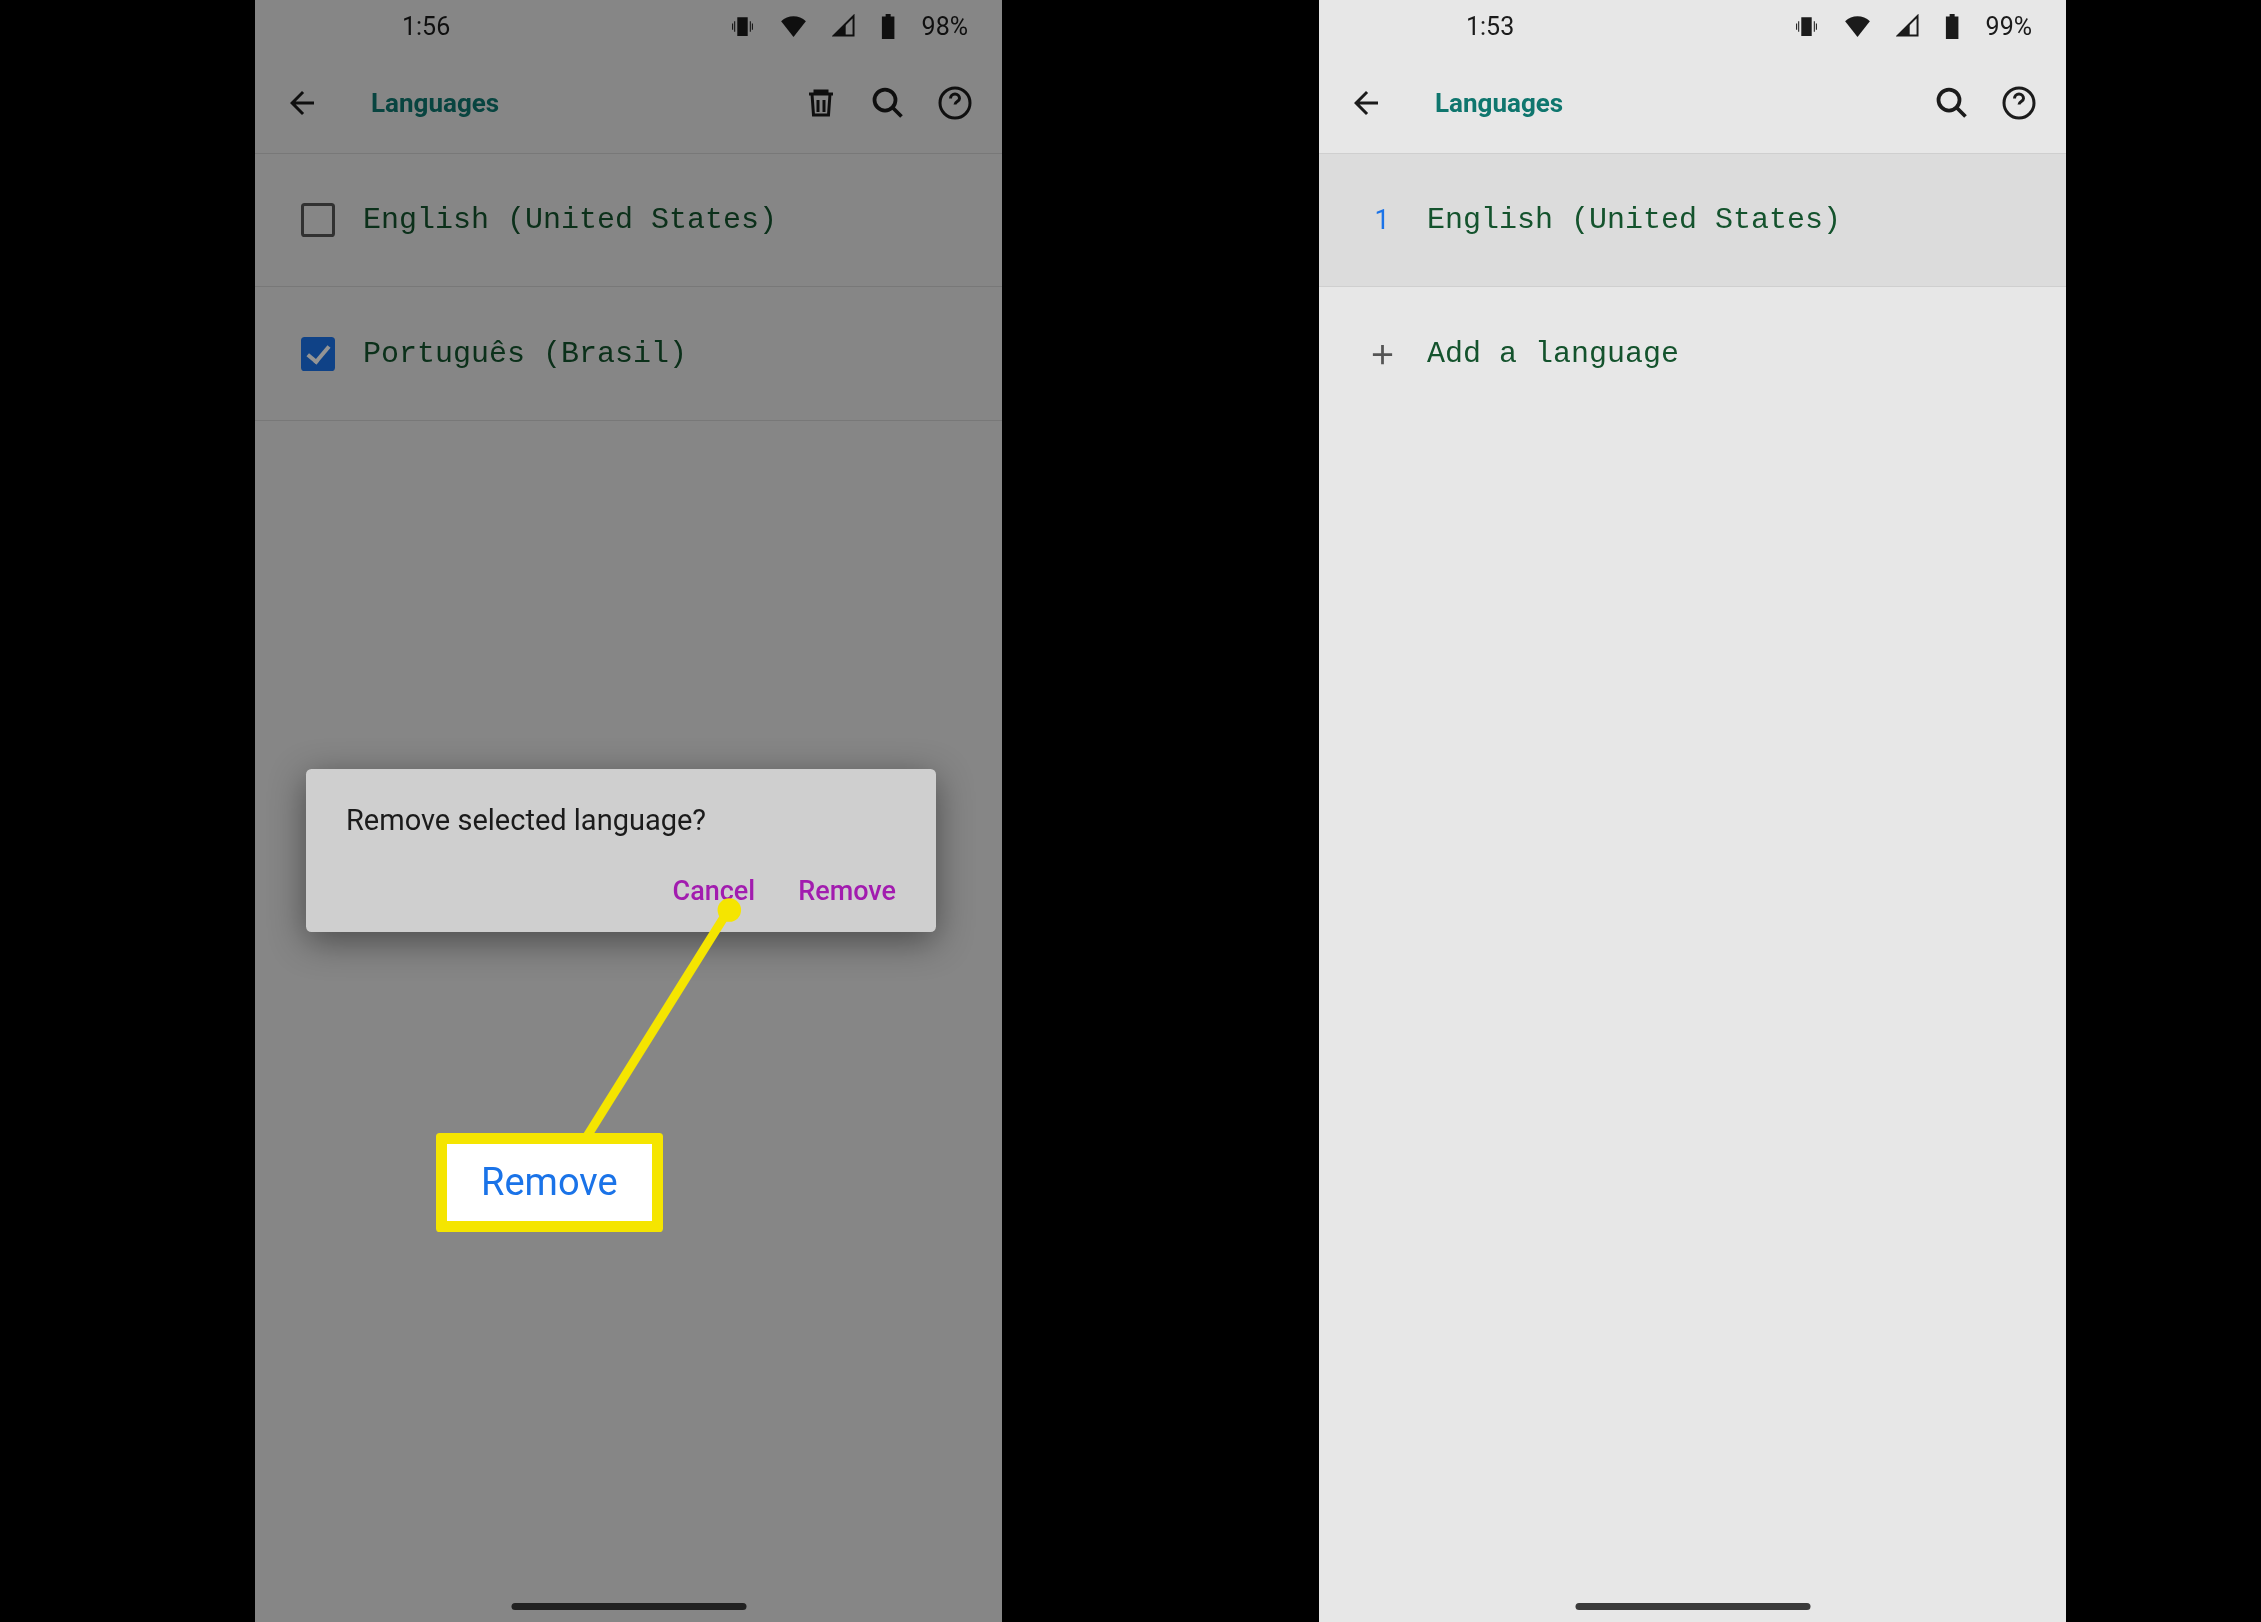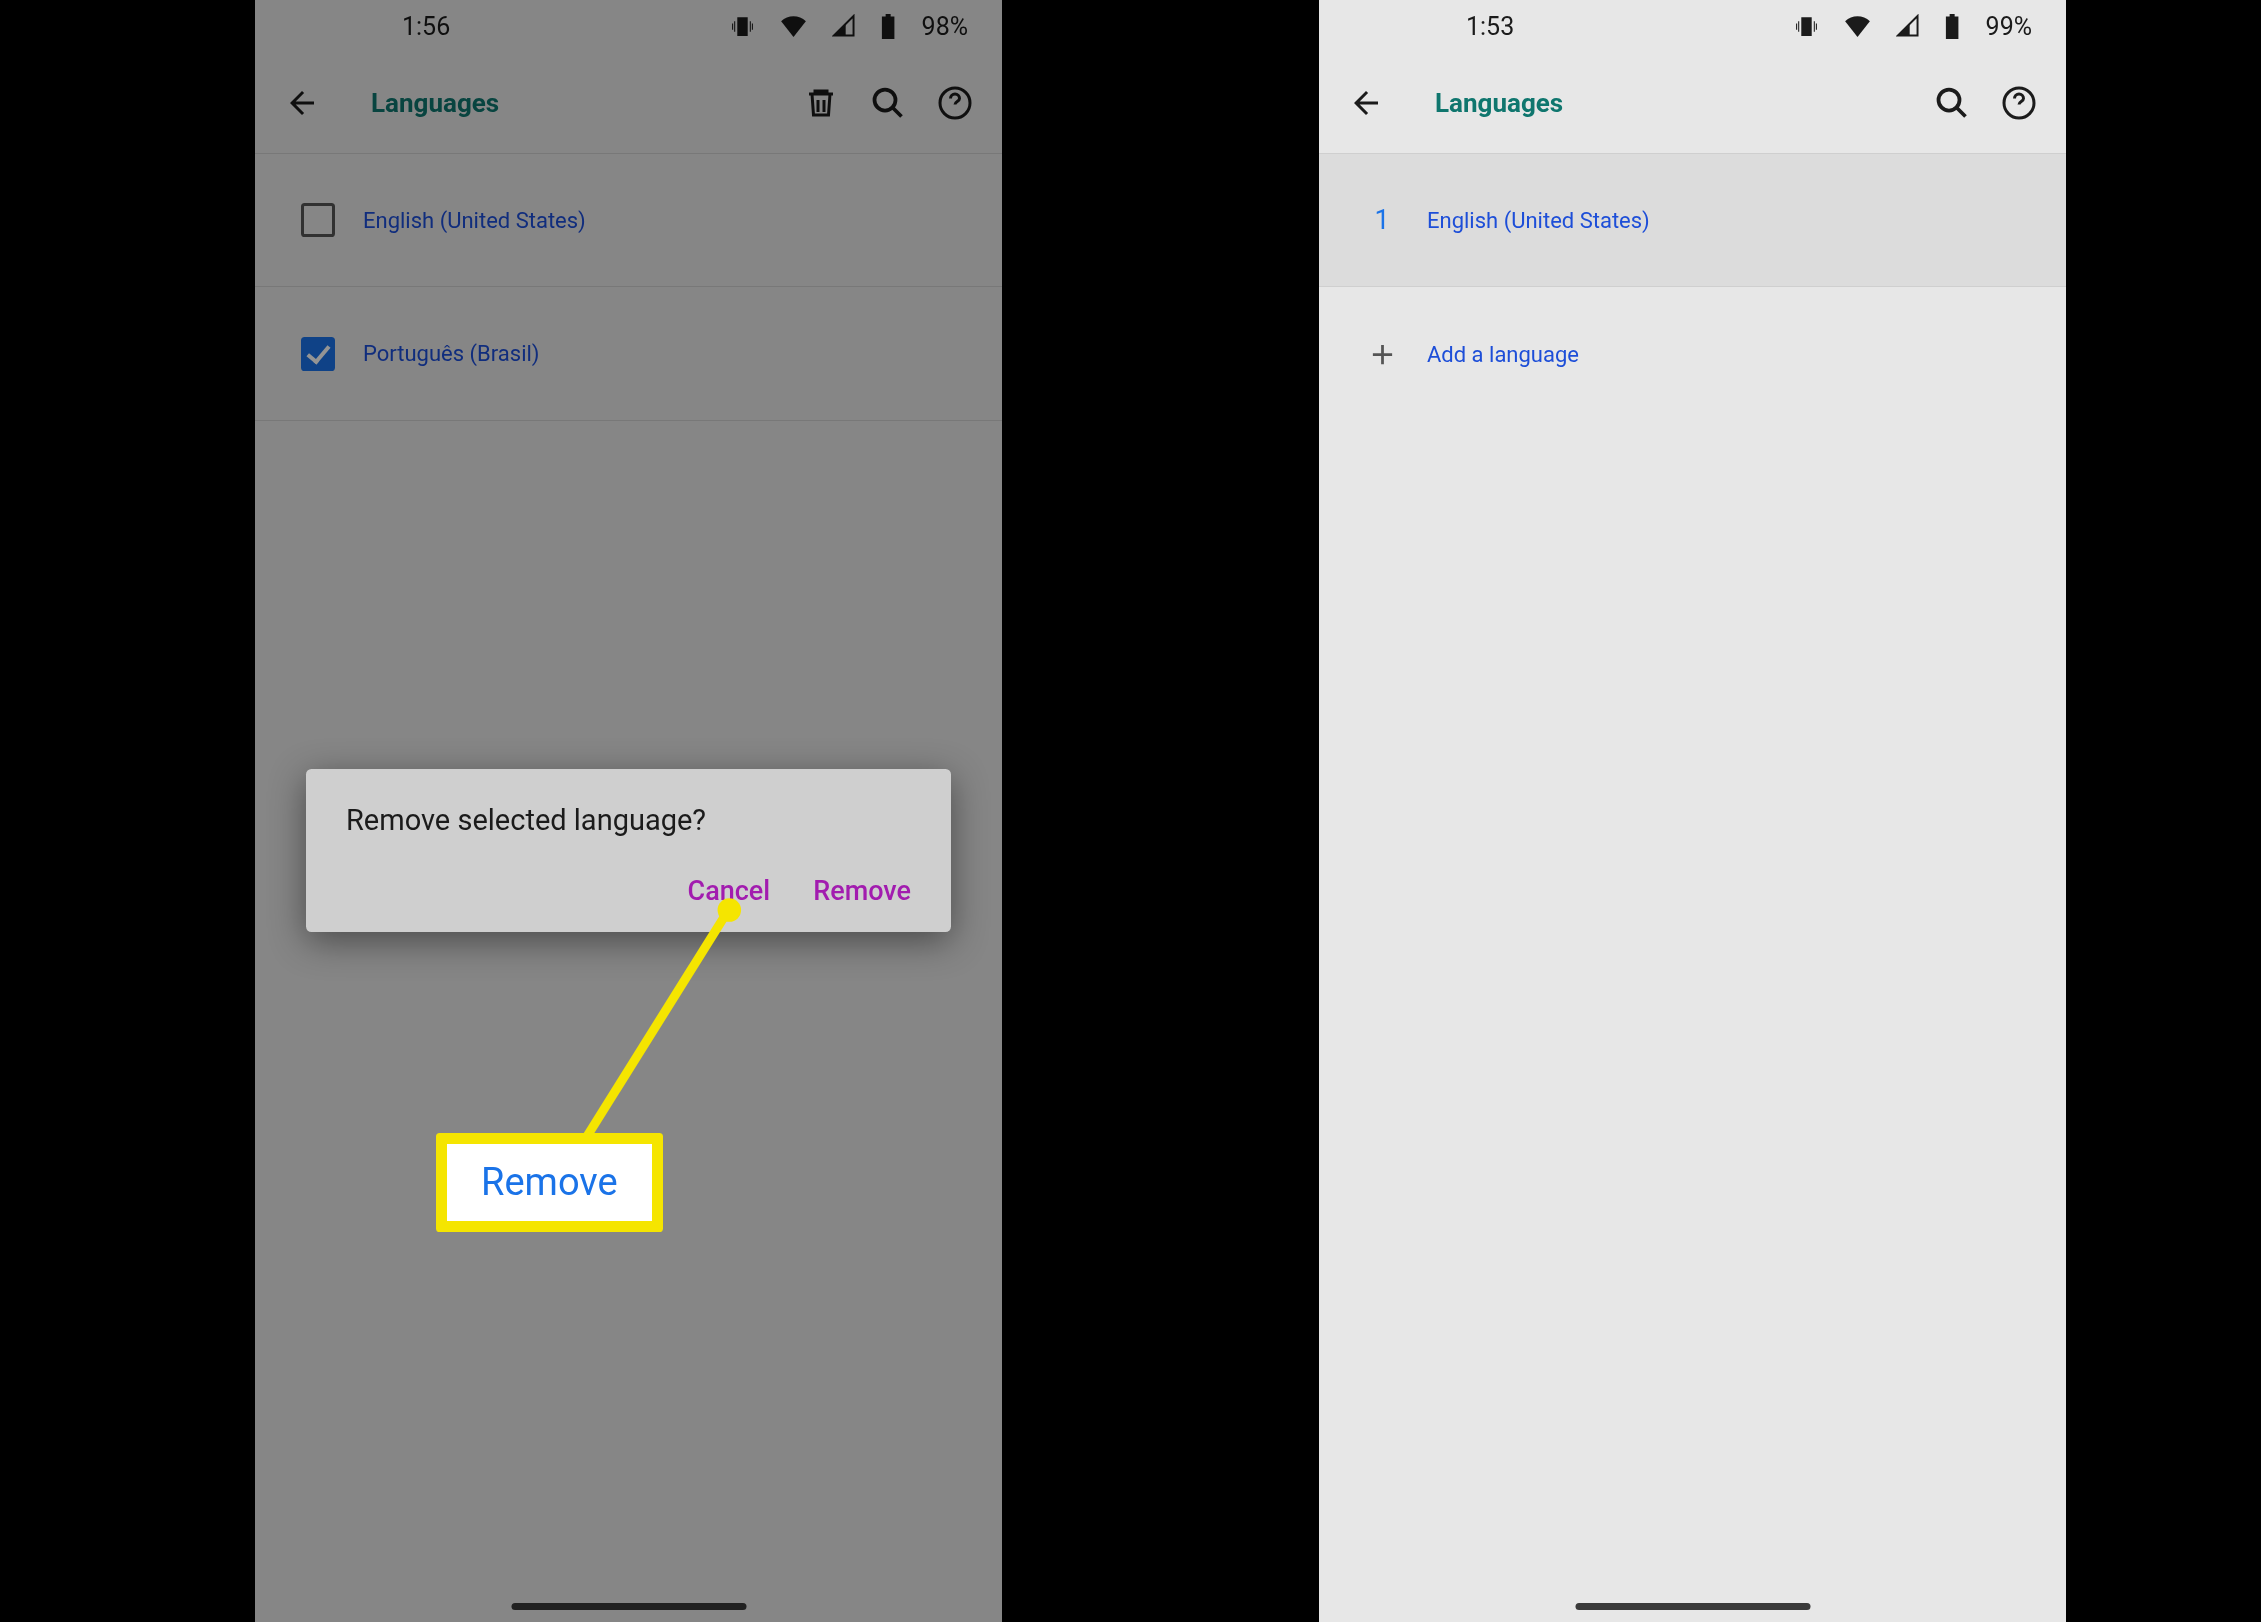--- a/index.html
+++ b/index.html
@@ -76,23 +76,24 @@
   }
   .row .lead {
     width: 72px;
     display: flex;
     justify-content: center;
     align-items: center;
     font-size: 27px;
     color: #1a73e8;
   }
   .row .label {
-    font-size: 22px;
-    color: #1d4ed8;
+    font-size: 30px;
+    color: #14532d;
     padding-left: 9px;
+    font-family: Liberation Mono, monospace;
   }
   .checkbox {
     width: 34px; height: 34px;
     border: 3.6px solid #555;
     border-radius: 3.6px;
   }
   .checkbox.checked {
     background: #1a73e8;
     border-color: #1a73e8;
     position: relative;
@@ -104,21 +105,21 @@
     width: 9px; height: 18px;
     border: solid #fff;
     border-width: 0 4.5px 4.5px 0;
     transform: rotate(40deg);
   }
 
   
   .dialog {
     position: absolute;
     left: 51px;
-    right: 51px;
+    right: 66px;
     top: 769px;
     background: #cfcfcf;
     border-radius: 5.4px;
     padding: 34px 40px 25px 40px;
     box-shadow: 0 9px 36px rgba(0,0,0,0.45);
   }
   .dialog-title {
     font-size: 29px;
     color: #1b1b1b;
     margin-bottom: 38px;

